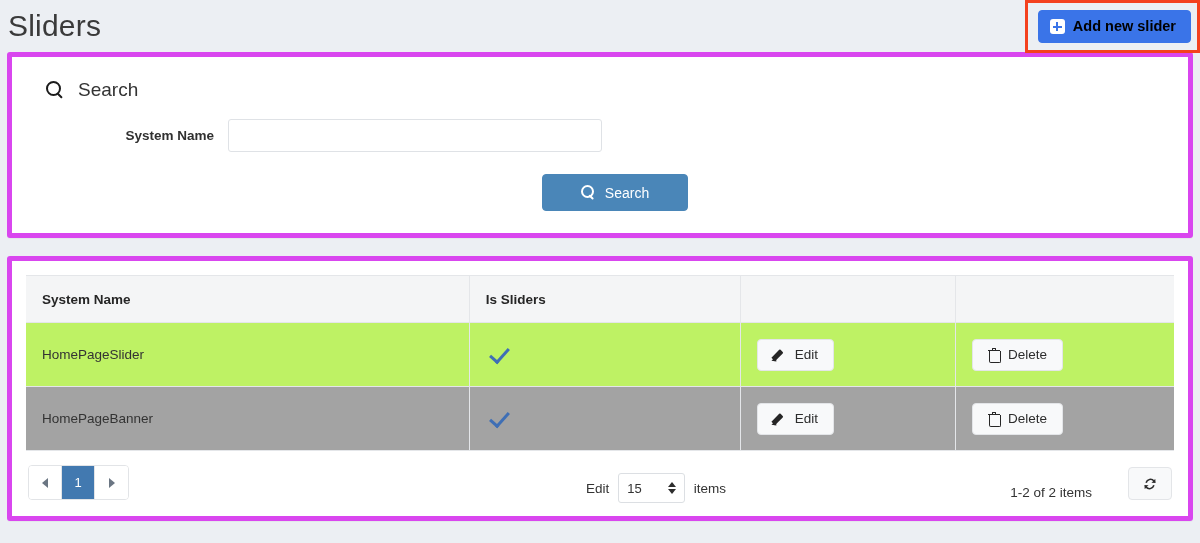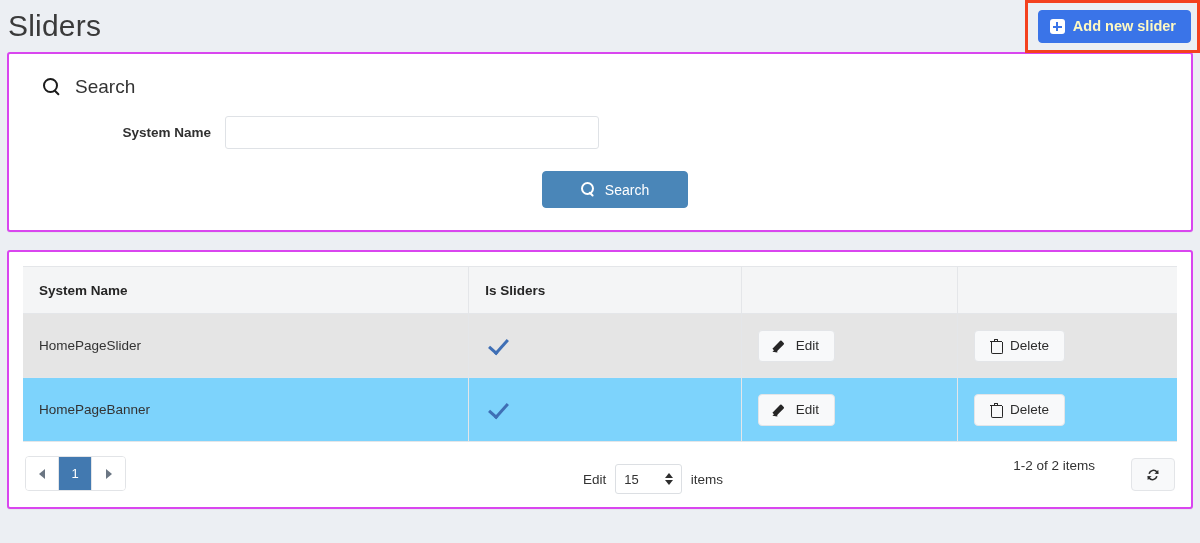--- a/index.html
+++ b/index.html
@@ -36,21 +36,21 @@
   .highlight-box {
     border: 3px solid #f4411e;
     padding: 7px 6px 7px 10px;
     display: inline-block;
     background: transparent;
   }
   .btn-primary {
     background: #3a74e8;
     border: 1px solid #3a74e8;
     border-radius: 4px;
-    color: #fef9c3;
+    color: #000000;
     font-size: 14.5px;
     font-weight: 600;
     padding: 8px 14px 8px 11px;
     display: inline-flex;
     align-items: center;
     gap: 8px;
     cursor: pointer;
     line-height: 1;
   }
   .plus-sq {
@@ -64,21 +64,21 @@
     content: "";
     position: absolute;
     background: #3a74e8;
   }
   .plus-sq::before { left: 6.5px; top: 3px; width: 2px; height: 9px; }
   .plus-sq::after  { top: 6.5px; left: 3px; height: 2px; width: 9px; }
 
   
   .card {
     background: #ffffff;
-    border: 2px solid #d946ef;
+    border: 5px solid #d946ef;
     border-radius: 3px;
     margin: 0 7px 18px 7px;
     box-shadow: 0 1px 1px rgba(0,0,0,.035);
   }
 
   
   .search-card { padding: 18px 16px 22px 16px; }
   .search-legend {
     display: flex;
     align-items: center;
@@ -186,22 +186,22 @@
   table.grid tbody td {
     border-bottom: 1px solid #e4e6e9;
     border-right: 1px solid #e4e6e9;
     padding: 14px 16px;
     height: 64px;
     vertical-align: middle;
     color: #333;
     font-size: 13.5px;
   }
   table.grid tbody td:last-child { border-right: none; }
-  table.grid tbody tr.odd td { background: #e5e5e5; }
-  table.grid tbody tr.even td { background: #7dd3fc; }
+  table.grid tbody tr.odd td { background: #bef264; }
+  table.grid tbody tr.even td { background: #a3a3a3; }
 
   .col-name   { width: 445px; }
   .col-active { width: 272px; }
   .col-edit   { width: 216px; }
   .col-delete { width: 219px; }
 
   .check {
     display: inline-block;
     width: 19px; height: 11px;
     border-left: 3.2px solid #3f6fb5;
@@ -366,21 +366,21 @@
     width: 0; height: 0;
     border-left: 4px solid transparent;
     border-right: 4px solid transparent;
     border-top: 5px solid #2d2d2d;
   }
   .footer-right {
     position: absolute;
     right: 2px;
     top: 16px;
     display: flex;
-    align-items: flex-start;
+    align-items: flex-end;
     gap: 36px;
   }
   .items-count { font-size: 13.5px; color: #333; }
   .btn-refresh {
     background: #f8f9fa;
     border: 1px solid #e3e5e8;
     border-radius: 4px;
     width: 44px; height: 33px;
     display: inline-flex;
     align-items: center;

